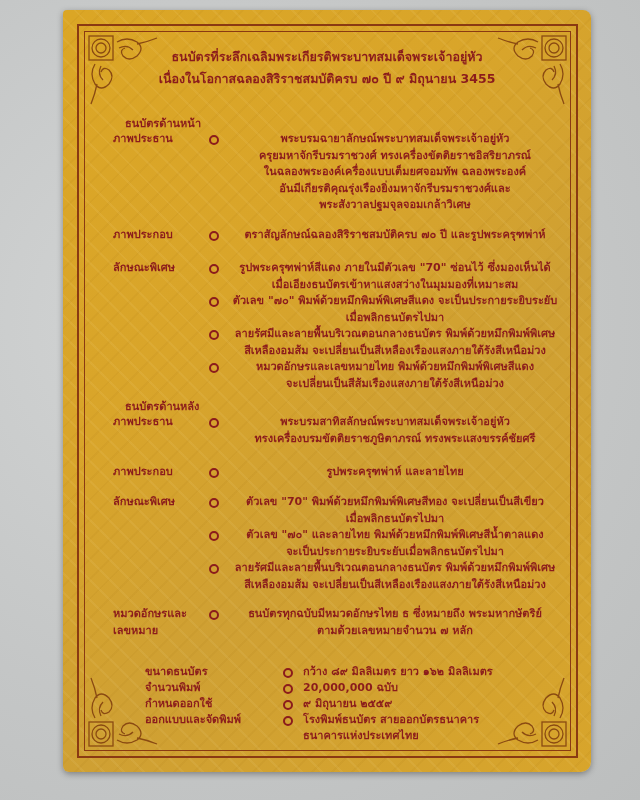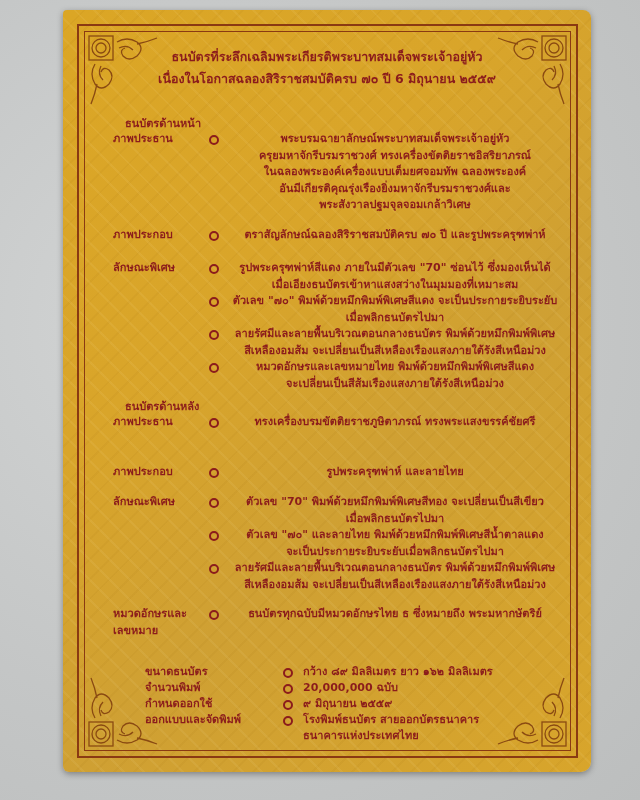--- a/index.html
+++ b/index.html
@@ -115,21 +115,21 @@
       <path d="M32 14 q8 -4 14 2"></path>
         <path d="M50 10 q10 -2 20 -6"></path>
       <path d="M8 30 q-6 10 0 20 q6 8 14 0 q6 -8 0 -14 q-6 -4 -8 2"></path>
       <path d="M14 32 q-4 8 2 14"></path>
         <path d="M10 50 q-2 10 -6 20"></path>
     </svg>
   </div>
 
   <div class="title text">
     <div>ธนบัตรที่ระลึกเฉลิมพระเกียรติพระบาทสมเด็จพระเจ้าอยู่หัว</div>
-    <div>เนื่องในโอกาสฉลองสิริราชสมบัติครบ ๗๐ ปี 6 มิถุนายน ๒๕๕๙</div>
+    <div>เนื่องในโอกาสฉลองสิริราชสมบัติครบ ๗๐ ปี ๙ มิถุนายน 3455</div>
   </div>
 
   <div class="section-head text" style="top:104px;">ธนบัตรด้านหน้า</div>
 
   <div class="row text" style="top:121px;">
     <div class="label">ภาพประธาน</div>
     <div class="bullets">
       <div class="bullet">
         <span class="dot"></span>
         <div>พระบรมฉายาลักษณ์พระบาทสมเด็จพระเจ้าอยู่หัว</div>
@@ -177,20 +177,21 @@
     </div>
   </div>
 
   <div class="section-head text" style="top:387px;">ธนบัตรด้านหลัง</div>
 
   <div class="row text" style="top:404px;">
     <div class="label">ภาพประธาน</div>
     <div class="bullets">
       <div class="bullet">
         <span class="dot"></span>
+        <div>พระบรมสาทิสลักษณ์พระบาทสมเด็จพระเจ้าอยู่หัว</div>
         <div>ทรงเครื่องบรมขัตติยราชภูษิตาภรณ์ ทรงพระแสงขรรค์ชัยศรี</div>
       </div>
     </div>
   </div>
 
   <div class="row text" style="top:454px;">
     <div class="label">ภาพประกอบ</div>
     <div class="bullets">
       <div class="bullet">
         <span class="dot"></span>
@@ -222,20 +223,21 @@
 
   <div class="row text" style="top:596px;">
     <div class="label">
       <div>หมวดอักษรและ</div>
       <div>เลขหมาย</div>
     </div>
     <div class="bullets">
       <div class="bullet">
         <span class="dot"></span>
         <div>ธนบัตรทุกฉบับมีหมวดอักษรไทย ธ ซึ่งหมายถึง พระมหากษัตริย์</div>
+        <div>ตามด้วยเลขหมายจำนวน ๗ หลัก</div>
       </div>
     </div>
   </div>
 
   <div class="spec text" style="top:654px;">
     <div class="label">ขนาดธนบัตร</div>
     <div class="bullet">
       <span class="dot"></span>
       <div>กว้าง ๘๙ มิลลิเมตร ยาว ๑๖๒ มิลลิเมตร</div>
     </div>

